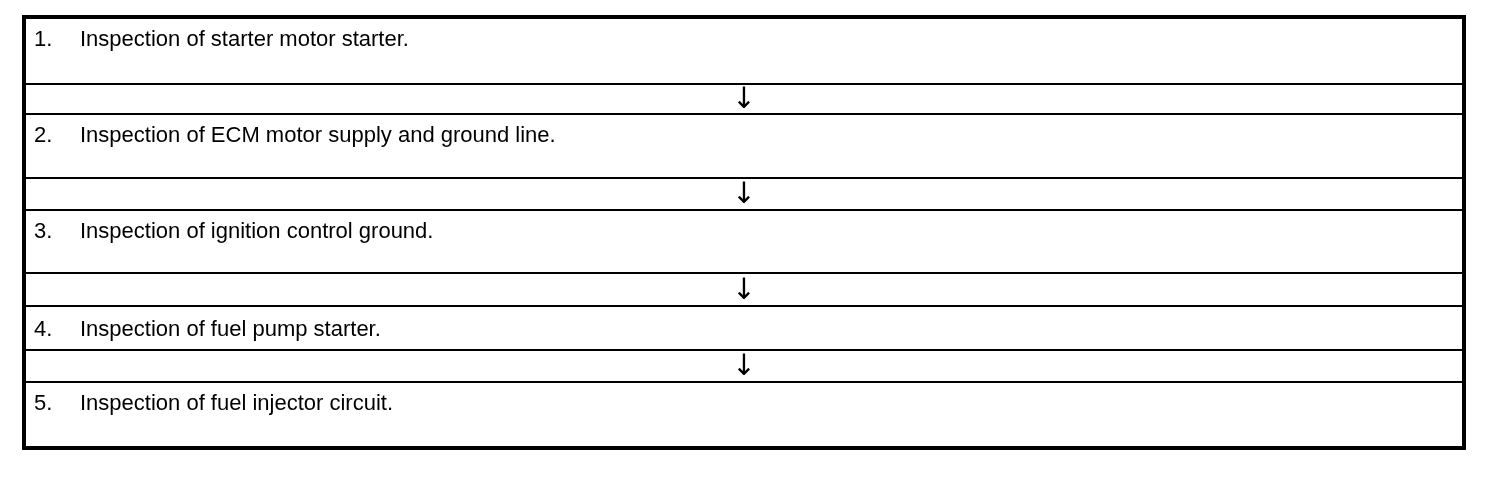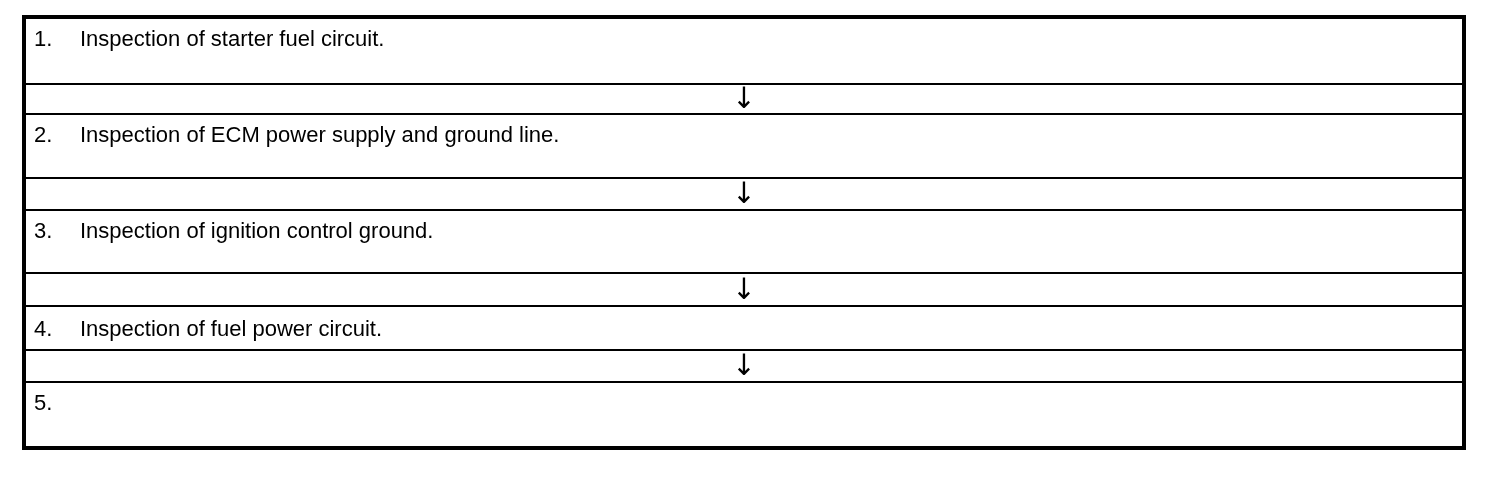--- a/index.html
+++ b/index.html
@@ -76,52 +76,53 @@
   .h-step-5 { height: 63px; }
 </style>
 </head>
 <body>
 
 <div class="page">
   <div class="flow-table">
 
     <div class="step-row h-step-1">
       <span class="step-number">1.</span>
-      <span class="step-label">Inspection of starter fuel circuit.</span>
+      <span class="step-label">Inspection of starter motor starter.</span>
     </div>
 
     <div class="arrow-row h-arrow-1">
       <span class="down-arrow-icon">↓</span>
     </div>
 
     <div class="step-row h-step-2">
       <span class="step-number">2.</span>
-      <span class="step-label">Inspection of ECM power supply and ground line.</span>
+      <span class="step-label">Inspection of ECM motor supply and ground line.</span>
     </div>
 
     <div class="arrow-row h-arrow-2">
       <span class="down-arrow-icon">↓</span>
     </div>
 
     <div class="step-row h-step-3">
       <span class="step-number">3.</span>
       <span class="step-label">Inspection of ignition control ground.</span>
     </div>
 
     <div class="arrow-row h-arrow-3">
       <span class="down-arrow-icon">↓</span>
     </div>
 
     <div class="step-row h-step-4">
       <span class="step-number">4.</span>
-      <span class="step-label">Inspection of fuel power circuit.</span>
+      <span class="step-label">Inspection of fuel pump starter.</span>
     </div>
 
     <div class="arrow-row h-arrow-4">
       <span class="down-arrow-icon">↓</span>
     </div>
 
     <div class="step-row h-step-5">
       <span class="step-number">5.</span>
+      <span class="step-label">Inspection of fuel injector circuit.</span>
     </div>
 
   </div>
 </div>
 
 </body></html>

